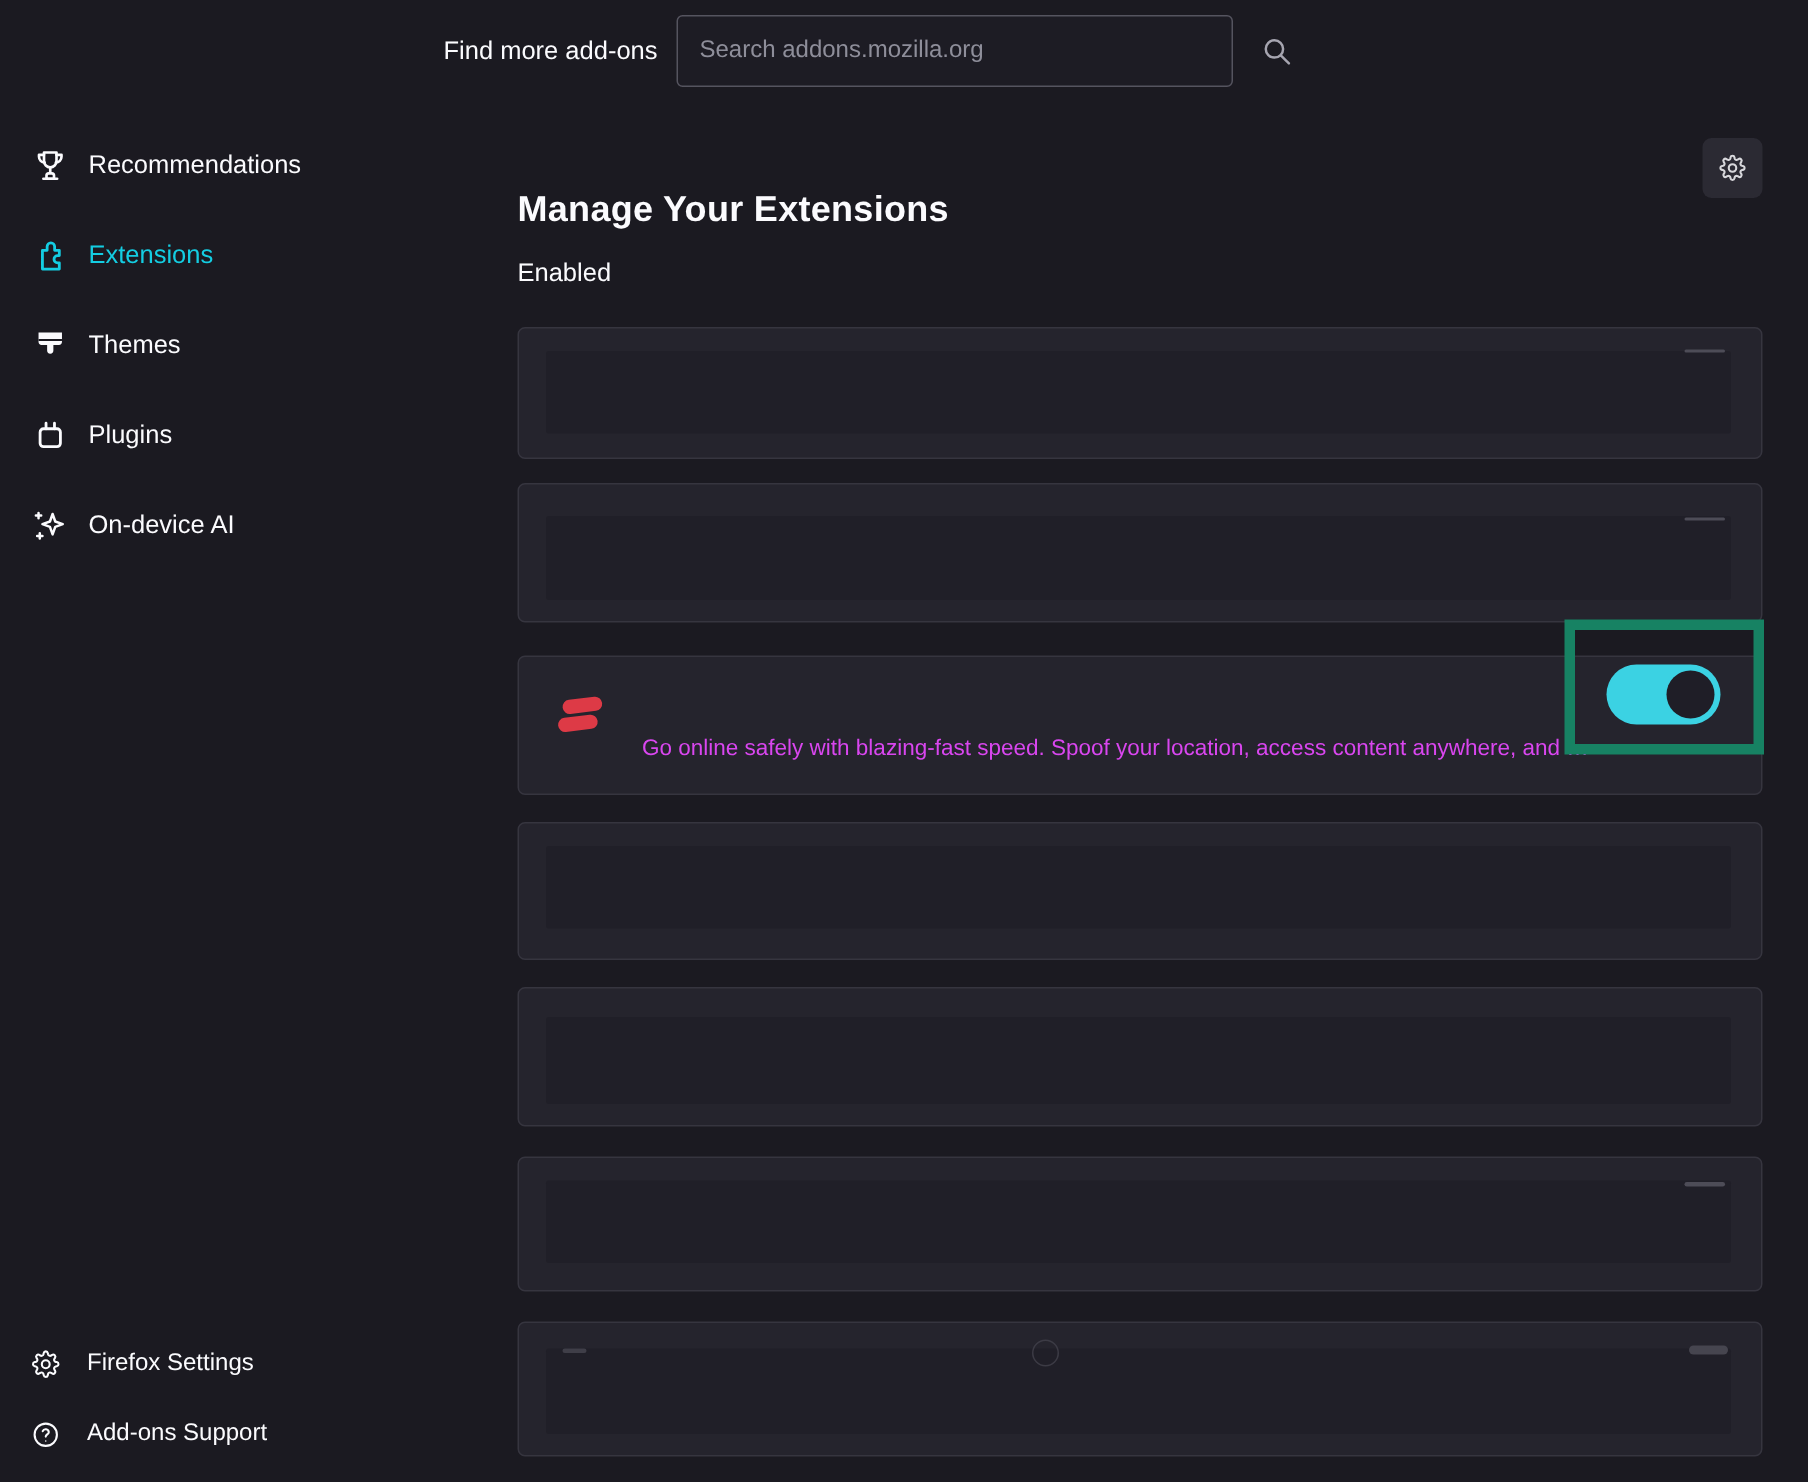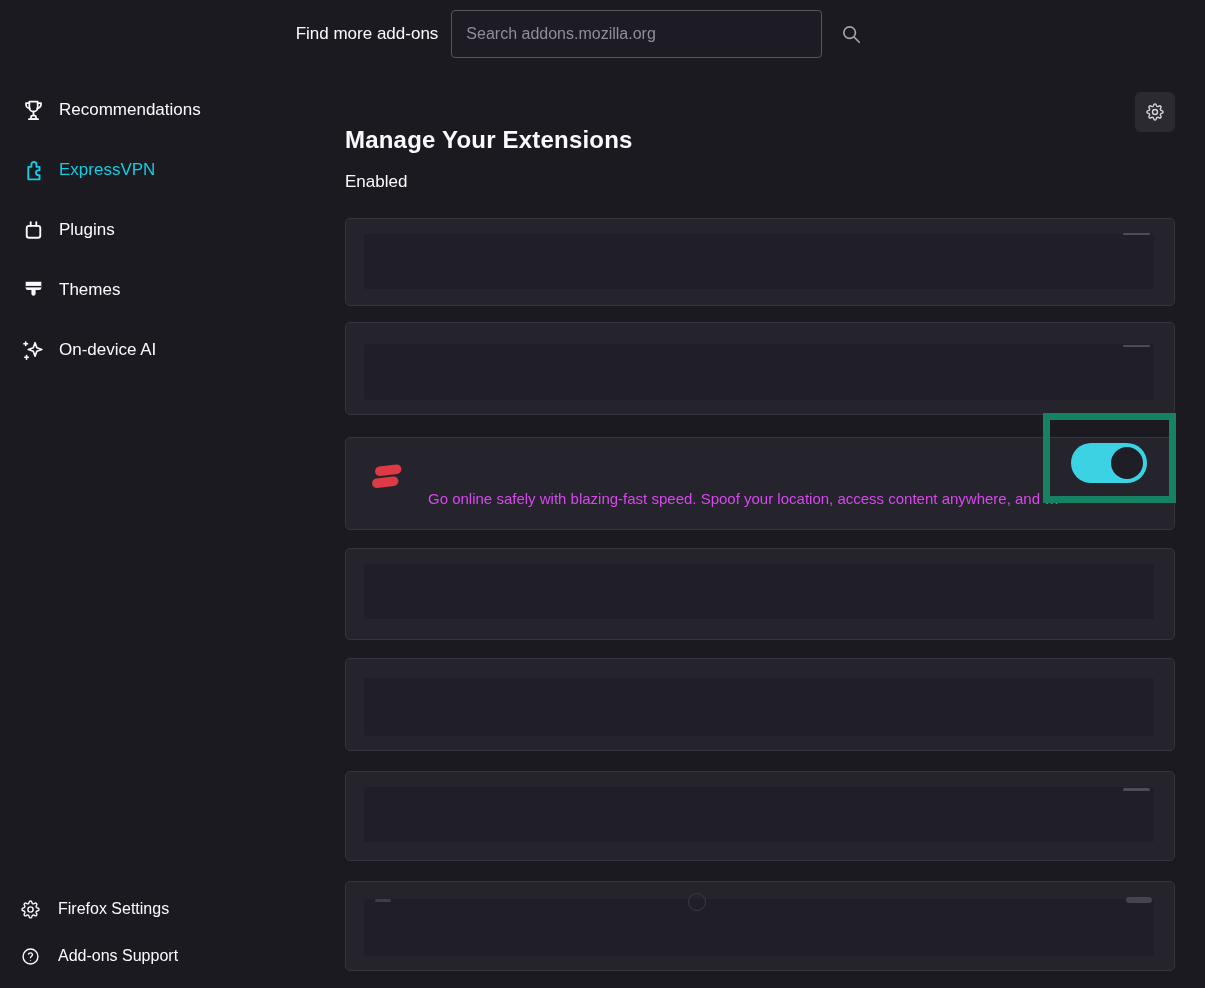--- a/index.html
+++ b/index.html
@@ -123,39 +123,39 @@
       </svg>
     </span>
     <span class="lbl">Recommendations</span>
   </div>
   <div class="side-item active">
     <span class="icn">
       <svg width="25" height="25" viewBox="0 0 24 24" fill="none" stroke="#14cde2" stroke-width="1.8" stroke-linecap="round" stroke-linejoin="round">
         <path d="M7 20.5v-12h3V6.1A2.4 2.4 0 0 1 12.4 3.7a2.4 2.4 0 0 1 2.4 2.4v2.4h3v3.4h-1.1a2.3 2.3 0 0 0 0 4.6h1.1v4z"></path>
       </svg>
     </span>
-    <span class="lbl">ExpressVPN</span>
+    <span class="lbl">Extensions</span>
+  </div>
+  <div class="side-item">
+    <span class="icn">
+      <svg width="25" height="25" viewBox="0 0 24 24">
+        <path d="M4.5 3.5h15v6a2 2 0 0 1-2 2H14v3.6a2 2 0 0 1-4 0V11.5H6.5a2 2 0 0 1-2-2z" fill="#fbfbfe"></path>
+        <path d="M4.5 8.3h15" stroke="#1b1a21" stroke-width="1.4"></path>
+      </svg>
+    </span>
+    <span class="lbl">Themes</span>
   </div>
   <div class="side-item">
     <span class="icn">
       <svg width="25" height="25" viewBox="0 0 24 24" fill="none" stroke="#fbfbfe" stroke-width="1.8" stroke-linecap="round" stroke-linejoin="round">
         <rect x="5.5" y="7.5" width="13" height="11.5" rx="2.2"></rect>
         <path d="M9.3 7.5V4M14.7 7.5V4"></path>
       </svg>
     </span>
     <span class="lbl">Plugins</span>
-  </div>
-  <div class="side-item">
-    <span class="icn">
-      <svg width="25" height="25" viewBox="0 0 24 24">
-        <path d="M4.5 3.5h15v6a2 2 0 0 1-2 2H14v3.6a2 2 0 0 1-4 0V11.5H6.5a2 2 0 0 1-2-2z" fill="#fbfbfe"></path>
-        <path d="M4.5 8.3h15" stroke="#1b1a21" stroke-width="1.4"></path>
-      </svg>
-    </span>
-    <span class="lbl">Themes</span>
   </div>
   <div class="side-item">
     <span class="icn">
       <svg width="25" height="25" viewBox="0 0 24 24" fill="none" stroke="#fbfbfe" stroke-width="1.6" stroke-linecap="round" stroke-linejoin="round">
         <path d="M13.5 4.5 15.2 9.3 20 11l-4.8 1.7-1.7 4.8-1.7-4.8L7 11l4.8-1.7z"></path>
         <path d="M4.5 3.8v3.4M2.8 5.5h3.4"></path>
         <path d="M5.3 16.8v3.4M3.6 18.5H7"></path>
       </svg>
     </span>
     <span class="lbl">On-device AI</span>

